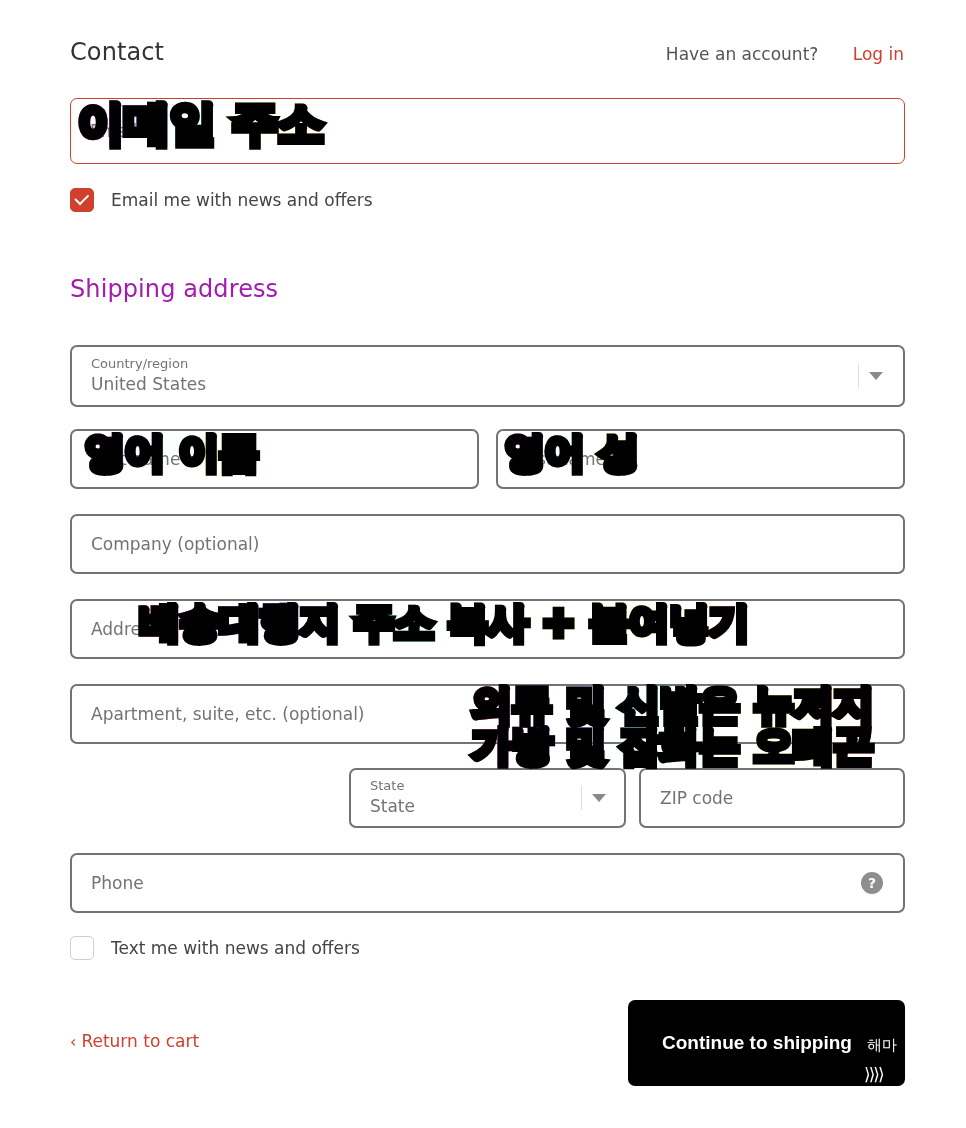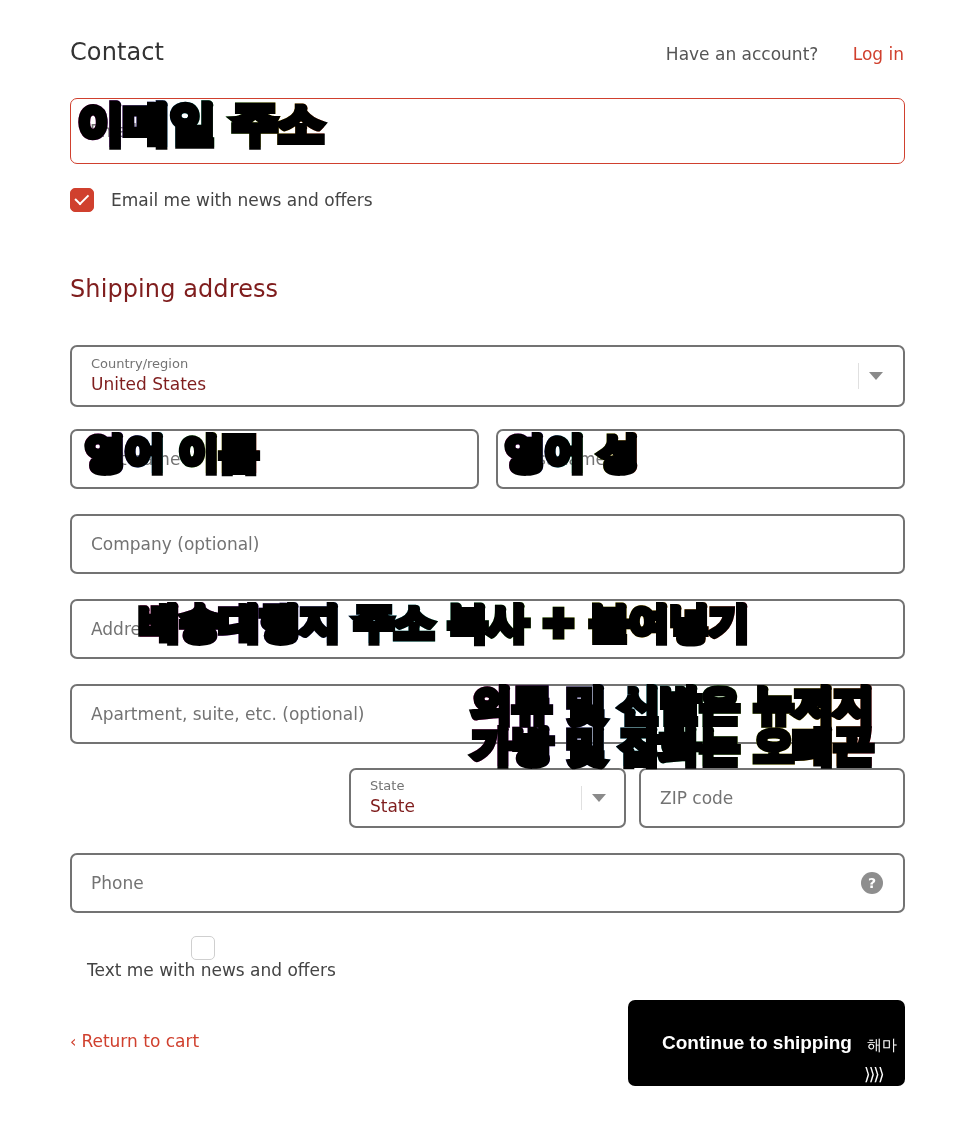--- a/index.html
+++ b/index.html
@@ -28,21 +28,21 @@
     white-space:nowrap;
     font-family:"DejaVu Sans","Liberation Sans",sans-serif;
   }
   .field.err{border:1px solid #d0402e;}
   .field .sm-label{
     position:absolute;left:19px;top:10px;
     font-size:13px;color:#737373;line-height:1;
   }
   .field .sel-val{
     position:absolute;left:19px;top:29px;
-    font-size:17px;color:#7f1d1d;line-height:1;font-weight:400;
+    font-size:17px;color:#737373;line-height:1;font-weight:400;
   }
   .divider{
     position:absolute;right:44px;top:50%;transform:translateY(-50%);
     width:1px;height:26px;background:#e0e0e0;
   }
   .caret{
     position:absolute;right:20px;top:50%;transform:translateY(-50%);
     width:0;height:0;border-left:7px solid transparent;border-right:7px solid transparent;
     border-top:8px solid #8a8a8a;
   }
@@ -53,21 +53,21 @@
     line-height:22px;text-align:center;
   }
 
   
   .h-contact{
     position:absolute;left:70px;top:38px;
     font-size:24px;color:#333;font-weight:400;letter-spacing:.1px;
   }
   .h-shipping{
     position:absolute;left:70px;top:275px;
-    font-size:24px;color:#7f1d1d;font-weight:400;letter-spacing:.1px;
+    font-size:24px;color:#a21caf;font-weight:400;letter-spacing:.1px;
   }
   .acct{
     position:absolute;right:62px;top:44px;
     font-size:17px;color:#555;white-space:nowrap;
   }
   .acct a{color:#d0402e;text-decoration:none;margin-left:29px;}
 
   
   .cbrow{position:absolute;display:flex;align-items:center;}
   .cb{
@@ -198,21 +198,21 @@
   <div class="anno g2 a-note">
     <div>의류 및 신발은 뉴저지</div>
     <div>가방 및 잡화는 오레곤</div>
   </div>
 
   <div class="field" style="left:70px;top:853px;width:835px;height:60px;">
     <span class="ph">Phone</span>
     <span class="helpicon">?</span>
   </div>
 
-  <div class="cbrow" style="left:70px;top:936px;flex-direction:column;">
+  <div class="cbrow" style="left:70px;top:936px;">
     <span class="cb off"></span>
     <span class="cblabel">Text me with news and offers</span>
   </div>
 
   <a class="returncart" href="#">
     <span class="chev">‹</span><span>Return to cart</span>
   </a>
 
   <button class="cta">
     <span class="cta-label">Continue to shipping</span>

